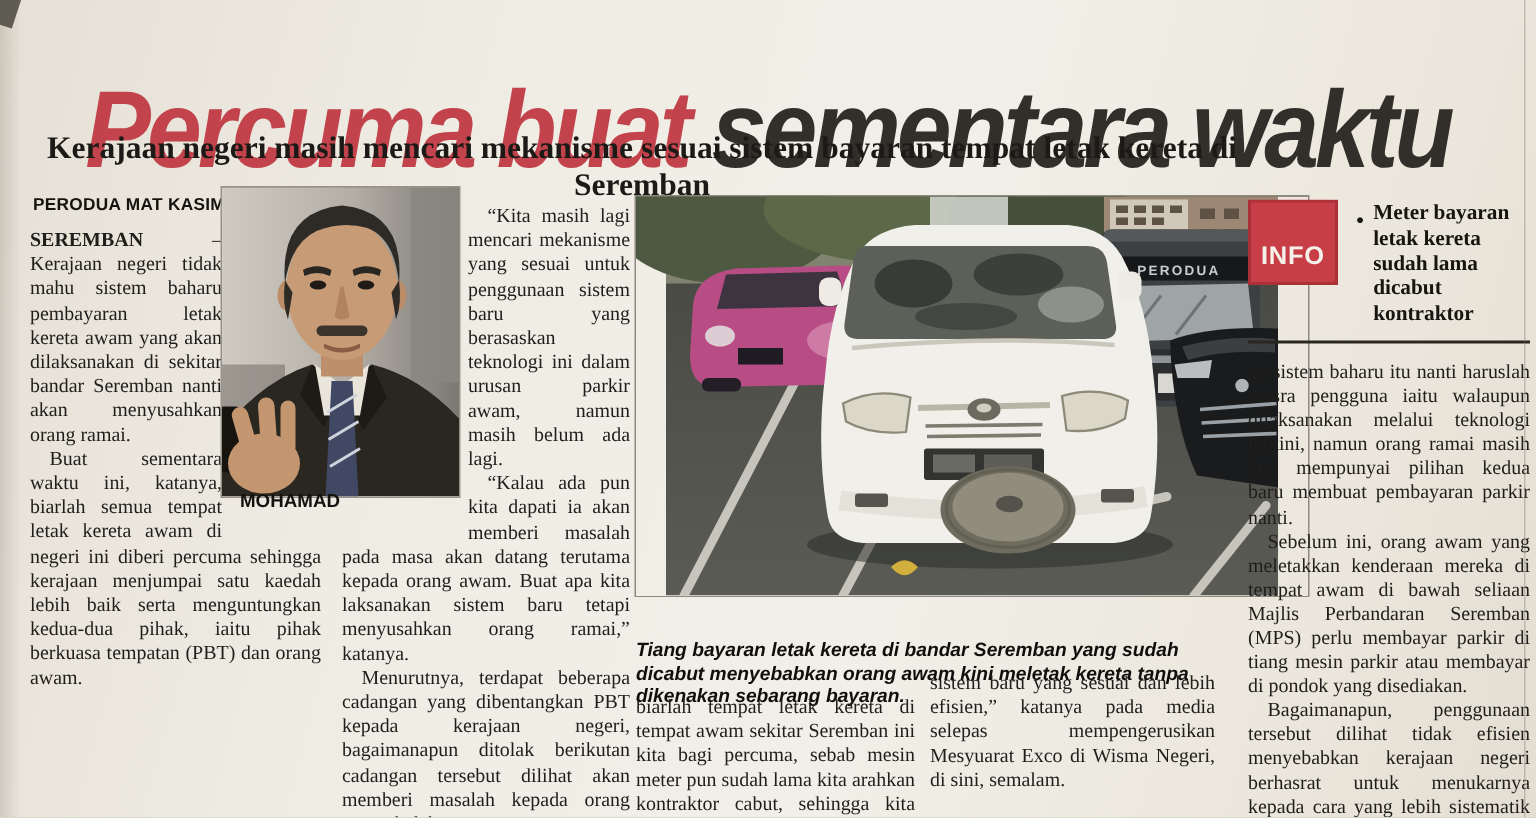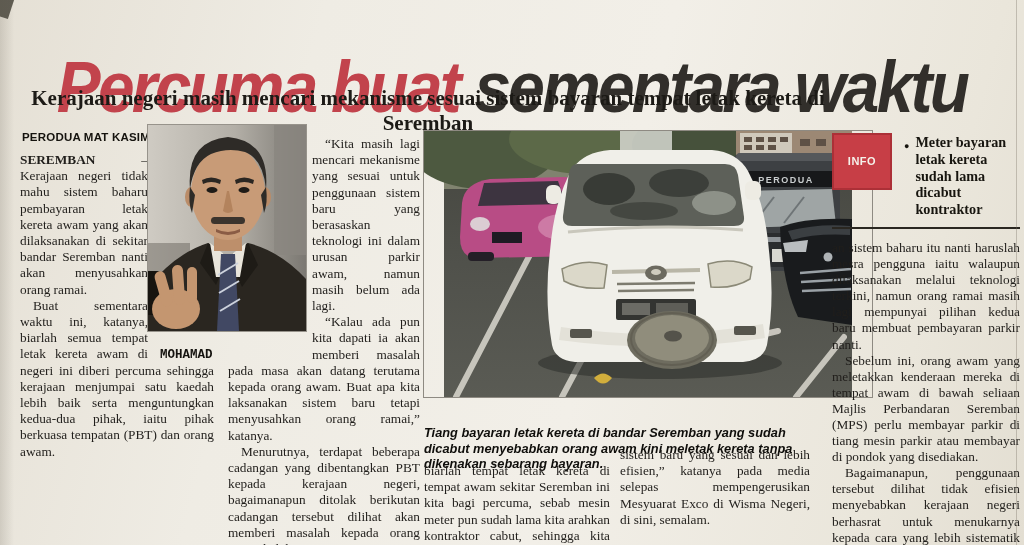--- a/index.html
+++ b/index.html
@@ -34,38 +34,38 @@
   .col2 { left:228px; top:136px; width:192px; height:414px; }
   .col3 { left:424px; top:463px; width:186px; height:98px; }
   .col4 { left:620px; top:447px; width:190px; height:98px; }
   .spacer-r { float:right; width:66px; height:201px; }
   .spacer-l { float:left;  width:84px; height:222px; }
   .leadword { font-weight:bold; }
   
   .portrait { position:absolute; left:148px; top:125px; width:158px; height:206px; box-shadow:0 0 0 1px #97938b; }
   .portrait svg { display:block; width:100%; height:100%; }
   .portrait-caption {
-    position:absolute; left:150px; top:348px;
-    font-family:Liberation Mono, monospace; font-weight:bold; font-size:12.5px; color:#14120e;padding-left:10px;
+    position:absolute; left:150px; top:327px;
+    font-family:Liberation Sans, sans-serif; font-weight:bold; font-size:12.5px; color:#14120e;padding-left:10px;
   }
   
   .mainphoto { position:absolute; left:424px; top:131px; width:448px; height:266px; box-shadow:0 0 0 1px #8e8a82; }
   .mainphoto svg { display:block; width:100%; height:100%; }
   .main-caption {
     position:absolute; left:424px; top:425px; width:404px;
     font-family:"Liberation Sans", sans-serif; font-weight:bold;
     font-size:12.8px; line-height:15.5px; color:#0f0e0b;font-style:italic;
   }
   
   .col5 { position:absolute; left:832px; top:133px; width:188px; height:412px; overflow:hidden; }
   .info-row { display:flex; gap:12px; align-items:flex-start; min-height:66px; }
   .info-badge {
     width:60px; height:57px; flex:0 0 60px; background:#c73e46;
-    color:#f5f1ea; font-family:"Liberation Sans", sans-serif; font-weight:bold; font-size:11px;
-    display:flex; align-items:flex-end; justify-content:center; padding-bottom:23px; box-sizing:border-box;
+    color:#f5f1ea; font-family:"Liberation Sans", sans-serif; font-weight:bold; font-size:17px;
+    display:flex; align-items:flex-end; justify-content:center; padding-bottom:9px; box-sizing:border-box;
     box-shadow: inset 0 0 0 2px rgba(122,22,28,.35);
     letter-spacing:.5px;
   }
   .info-item {
     display:flex; gap:6px; padding-top:1px;
     font-family:"Liberation Serif", serif; font-weight:bold;
     font-size:14.2px; line-height:16.8px; color:#17150f; text-align:left;
   }
   .info-item .bullet { font-size:9px; padding-top:4px; }
   .rule { border:none; border-top:2px solid #2a2721; margin:9px 0 11px; }

